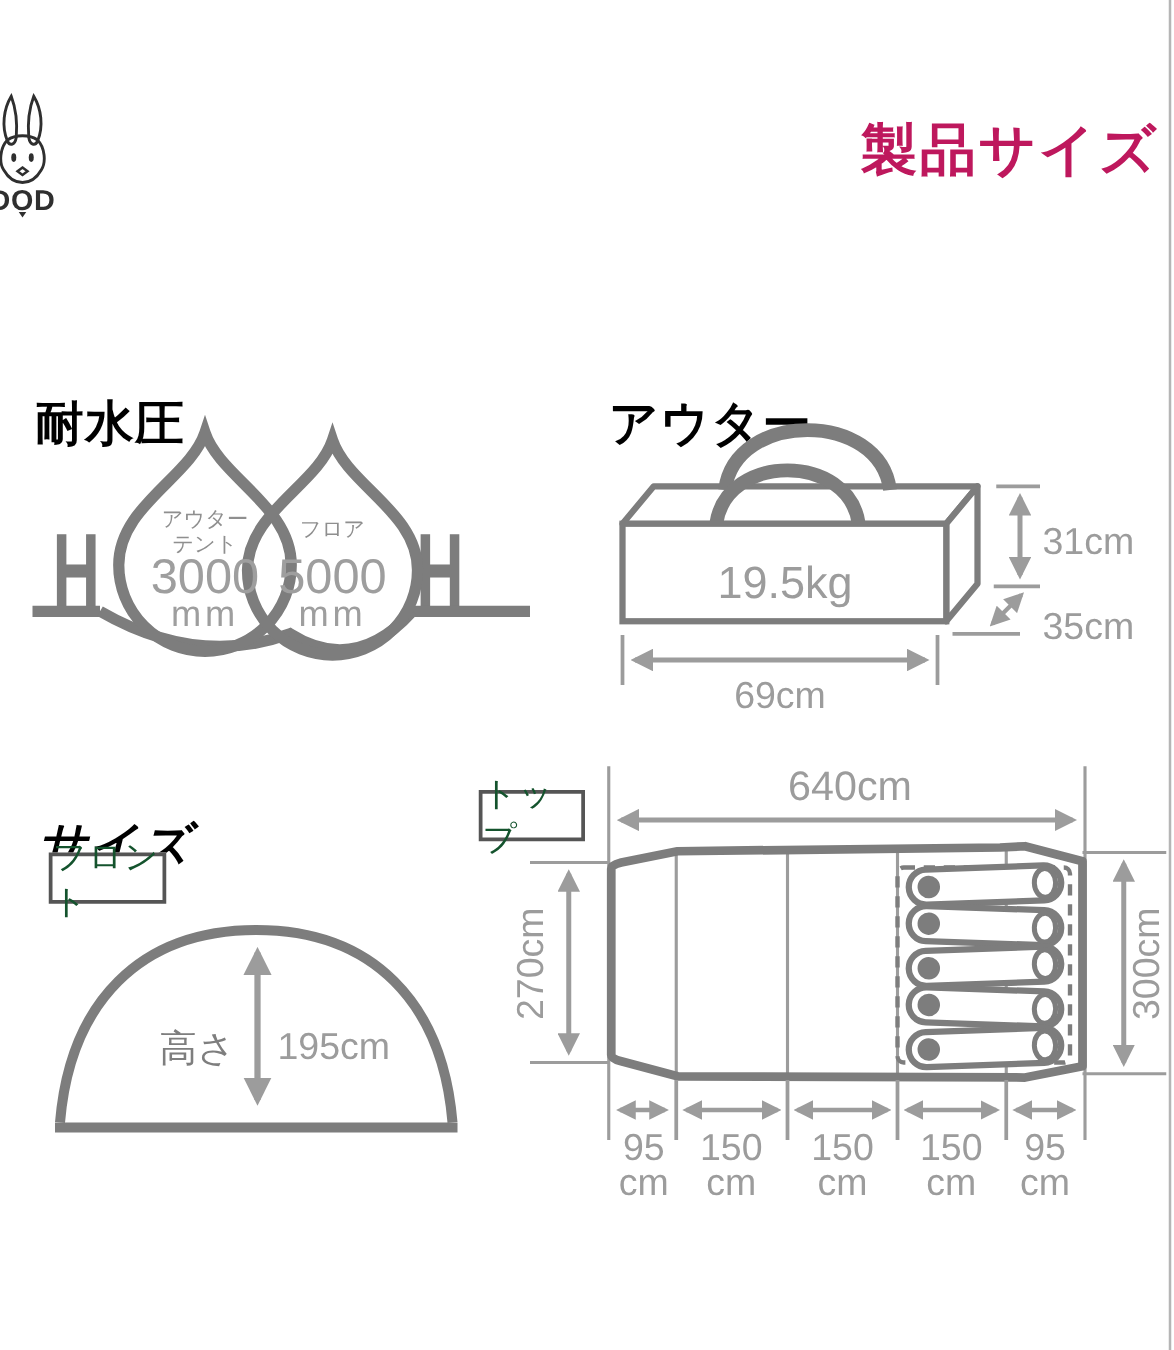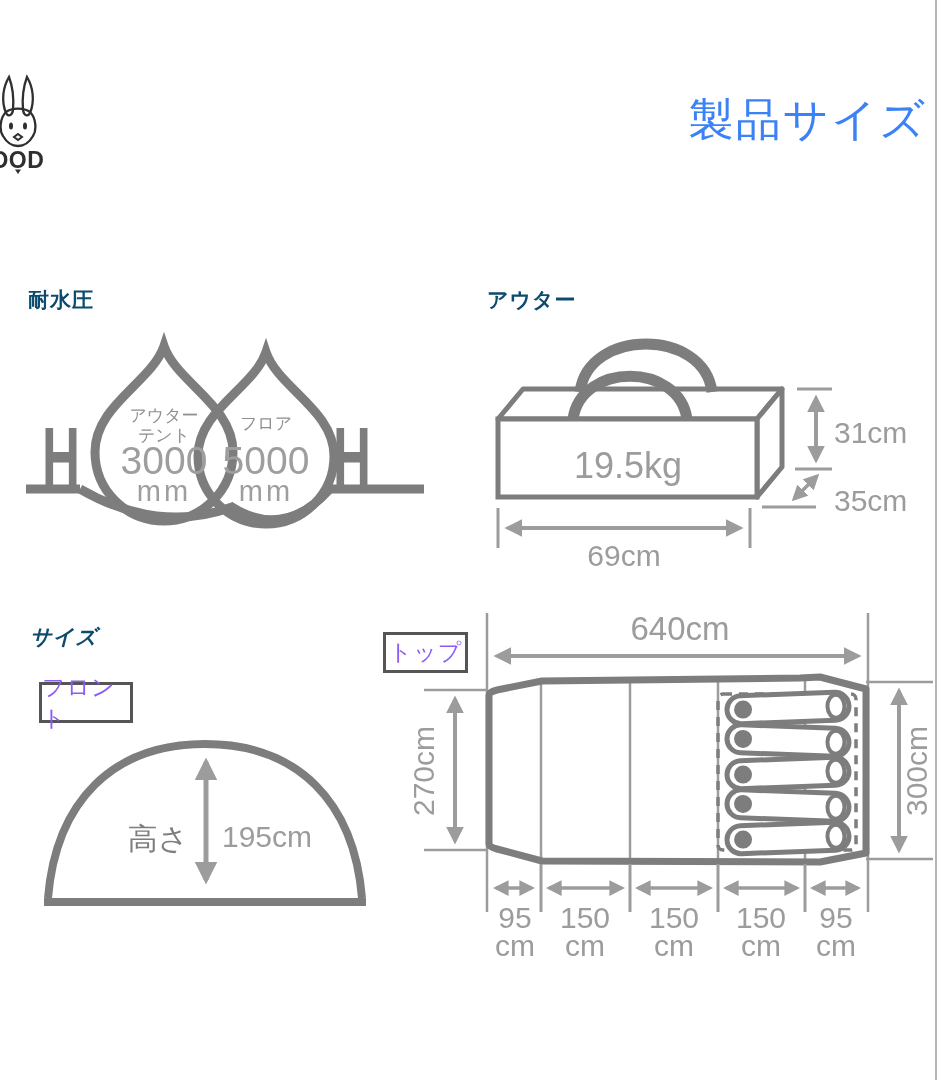--- a/index.html
+++ b/index.html
@@ -3,29 +3,29 @@
 <meta charset="utf-8">
 <style>
   html,body{margin:0;padding:0;}
   body{
     width:939px;height:1080px;position:relative;background:#ffffff;
     overflow:hidden;
     font-family:"Liberation Sans","DejaVu Sans",sans-serif;
   }
   .abs{position:absolute;}
   #page-title{
-    right:12px;top:90px;font-size:45px;font-weight:normal;color:#3b82f6;
+    right:12px;top:90px;font-size:45px;font-weight:bold;color:#be185d;
     letter-spacing:2px;
     text-align:center;
   }
   .section-heading{
-    font-size:21px;font-weight:600;color:#0c4a6e;letter-spacing:1px;
+    font-size:39px;font-weight:600;color:#000000;letter-spacing:1px;margin-top:26px;
   }
   .view-label-box{
-    border:3px solid #555555;color:#8b5cf6;font-size:23px;
+    border:3px solid #555555;color:#14532d;font-size:27px;
     display:flex;align-items:center;justify-content:center;
     box-sizing:border-box;background:#ffffff;letter-spacing:1px;
   }
   #right-border{left:935px;top:0;width:2px;height:1080px;background:#b5b5b5;}
   svg text{font-family:"Liberation Sans","DejaVu Sans",sans-serif;}
 </style>
 </head>
 <body>
 
 <div id="right-border" class="abs"></div>

